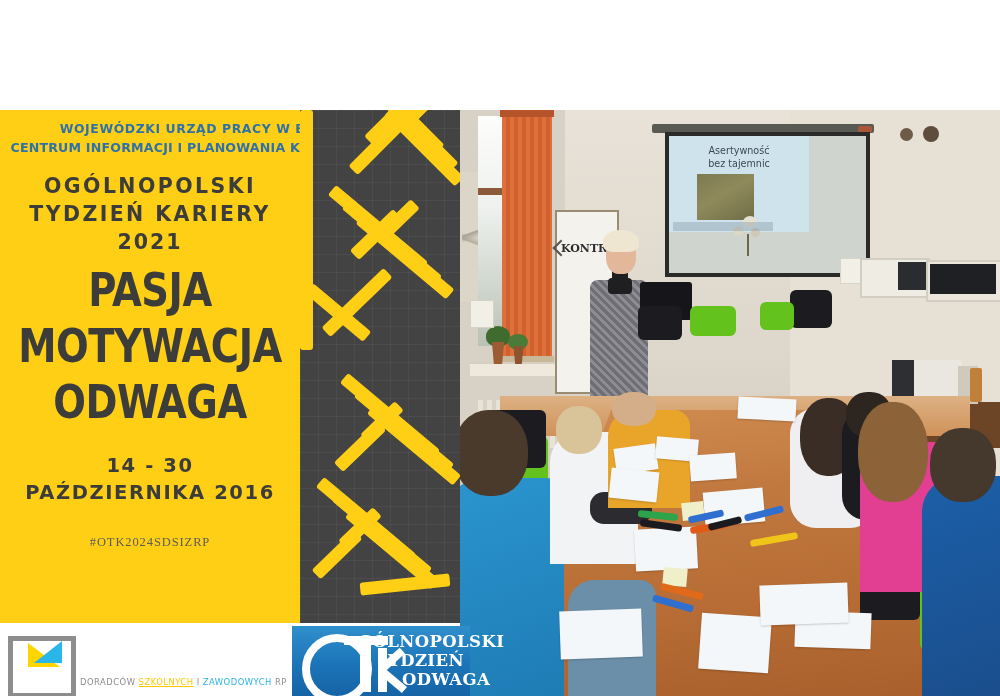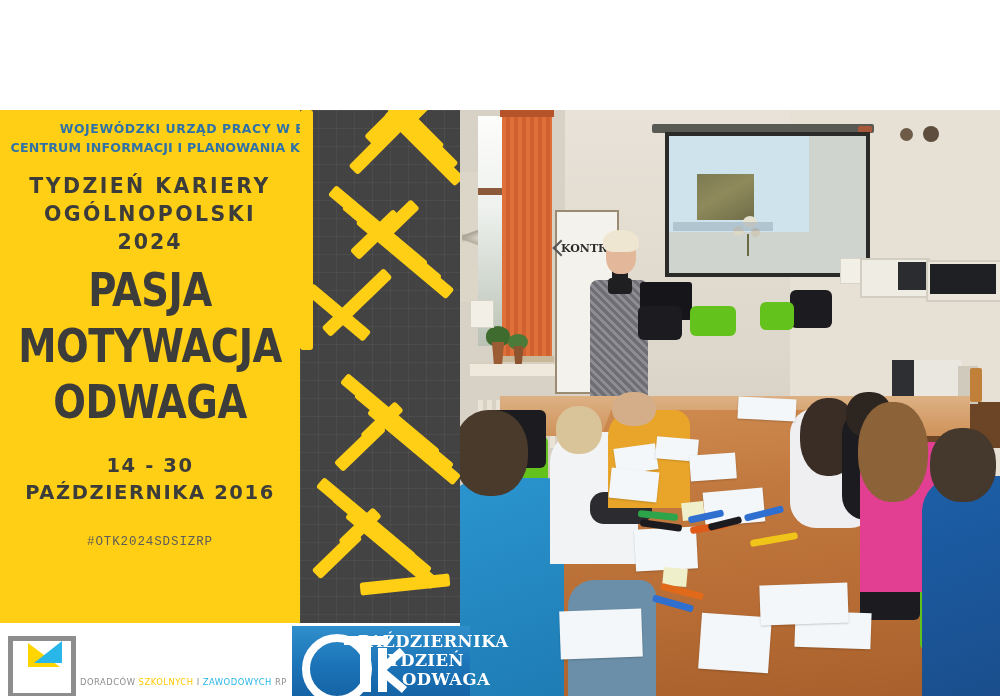--- a/index.html
+++ b/index.html
@@ -31,21 +31,21 @@
 
   .poster-words{position:absolute;left:0;top:152px;width:300px;text-align:center;color:#3C3C3B;}
   .poster-words span{display:block;font-family:"DejaVu Sans Condensed","DejaVu Sans","Liberation Sans",sans-serif;
     font-weight:bold;font-size:46px;line-height:56px;letter-spacing:-0.5px;transform:scaleX(0.93);}
 
   .poster-date{position:absolute;left:0;top:342px;width:300px;text-align:center;color:#3C3C3B;}
   .poster-date span{display:block;font-family:"DejaVu Sans","Liberation Sans",sans-serif;
     font-weight:bold;font-size:19.5px;letter-spacing:1.6px;line-height:27px;}
 
   .poster-hash{position:absolute;left:0;top:425px;width:300px;text-align:center;color:#5C5B57;
-    font-family:Liberation Mono, monospace;font-size:12.5px;letter-spacing:0.9px;}
+    font-family:Liberation Serif, serif;font-size:12.5px;letter-spacing:0.9px;}
 
   
   .poster-graphic{position:absolute;left:300px;top:0;width:160px;height:513px;background:#434343;overflow:hidden;}
   .grid-ov{position:absolute;inset:0;
     background-image:linear-gradient(rgba(255,255,255,.045) 1px,transparent 1px),
                      linear-gradient(90deg,rgba(255,255,255,.045) 1px,transparent 1px);
     background-size:18px 18px;}
   .ribbon{position:absolute;background:#FFCF16;border-radius:3px;}
 
   
@@ -154,21 +154,21 @@
   .sdsiz{position:absolute;left:6px;top:10px;width:272px;height:58px;}
   .sd-sq{position:absolute;left:2px;top:3px;width:58px;height:52px;border:5px solid #8d8d8d;}
   .sd-cy{position:absolute;left:28px;top:8px;width:28px;height:22px;background:#29B6E8;
     clip-path:polygon(0 100%,100% 0,100% 100%);}
   .sd-ye{position:absolute;left:22px;top:10px;width:32px;height:24px;background:#FFD500;
     clip-path:polygon(0 0,100% 100%,0 100%);}
   .sd-t1{position:absolute;left:72px;top:18px;color:#8d8d8d;
     font-family:"DejaVu Sans","Liberation Sans",sans-serif;font-size:21px;letter-spacing:3.2px;}
   .sd-t2{position:absolute;left:74px;top:44px;
     font-family:"DejaVu Sans","Liberation Sans",sans-serif;font-size:8.4px;letter-spacing:0.5px;white-space:nowrap;}
-  .sd-t2 .g{color:#8d8d8d;} .sd-t2 .y{color:#FFC800;} .sd-t2 .b{color:#29B6E8;}
+  .sd-t2 .g{color:#8d8d8d;} .sd-t2 .y{color:#FFC800;text-decoration:underline;} .sd-t2 .b{color:#29B6E8;}
 
   .otk{position:absolute;left:292px;top:3px;width:178px;height:70px;
     background:linear-gradient(180deg,#2F8FCB 0%,#1C74B8 55%,#1464A6 100%);}
   .otk-o{position:absolute;left:10px;top:8px;width:54px;height:54px;border:8px solid #ffffff;border-radius:50%;}
   .otk-t{position:absolute;left:52px;top:6px;width:44px;height:60px;}
   .otk-t-top{position:absolute;left:0;top:4px;width:44px;height:9px;background:#ffffff;}
   .otk-t-stem{position:absolute;left:16px;top:4px;width:11px;height:56px;background:#ffffff;}
   .otk-k{position:absolute;left:86px;top:22px;width:40px;height:44px;}
   .otk-k-stem{position:absolute;left:0;top:0;width:9px;height:44px;background:#ffffff;}
   .otk-k-up{position:absolute;left:5px;top:16px;width:26px;height:8px;background:#ffffff;transform:rotate(-42deg);transform-origin:left center;}
@@ -188,23 +188,23 @@
   <div class="body-area">
 
     <div class="poster">
 
       <div class="poster-head">
         <span class="l1">WOJEWÓDZKI URZĄD PRACY W BIAŁYMSTOKU</span>
         <span class="l2">CENTRUM INFORMACJI I PLANOWANIA KARIERY ZAWODOWEJ</span>
       </div>
 
       <div class="poster-sub">
+        <span>OGÓLNOPOLSKI</span>
         <span>TYDZIEŃ KARIERY</span>
-        <span>OGÓLNOPOLSKI</span>
-        <span class="yr">2024</span>
+        <span class="yr">2021</span>
       </div>
 
       <div class="poster-words">
         <span>PASJA</span>
         <span>MOTYWACJA</span>
         <span>ODWAGA</span>
       </div>
 
       <div class="poster-date">
         <span>14 - 30</span>
@@ -268,20 +268,24 @@
       <div class="ph plant1"></div>
       <div class="ph plant2-l"></div>
       <div class="ph plant2"></div>
       <div class="ph radiator"></div>
 
       <div class="ph scr-bar"></div>
       <div class="ph scr-bar2"></div>
       <div class="ph scr-frame"></div>
       <div class="ph scr">
         <div class="slide">
+          <div class="slide-t">
+            <div>Asertywność</div>
+            <div>bez tajemnic</div>
+          </div>
           <div class="slide-img">
             <div class="slide-fl1"></div>
             <div class="slide-fl2"></div>
             <div class="slide-fl3"></div>
             <div class="slide-stem"></div>
           </div>
           <div class="slide-foot"></div>
         </div>
       </div>
 
@@ -392,20 +396,20 @@
         <div class="otk-o"></div>
         <div class="otk-t">
           <div class="otk-t-top"></div>
           <div class="otk-t-stem"></div>
         </div>
         <div class="otk-k">
           <div class="otk-k-stem"></div>
           <div class="otk-k-up"></div>
           <div class="otk-k-dn"></div>
         </div>
-        <div class="otk-w otk-w1">PAŹDZIERNIKA</div>
+        <div class="otk-w otk-w1">GÓLNOPOLSKI</div>
         <div class="otk-w otk-w2">YDZIEŃ</div>
         <div class="otk-w otk-w3">ODWAGA</div>
       </div>
     </div>
 
   </div>
 </div>
 
 </body></html>

